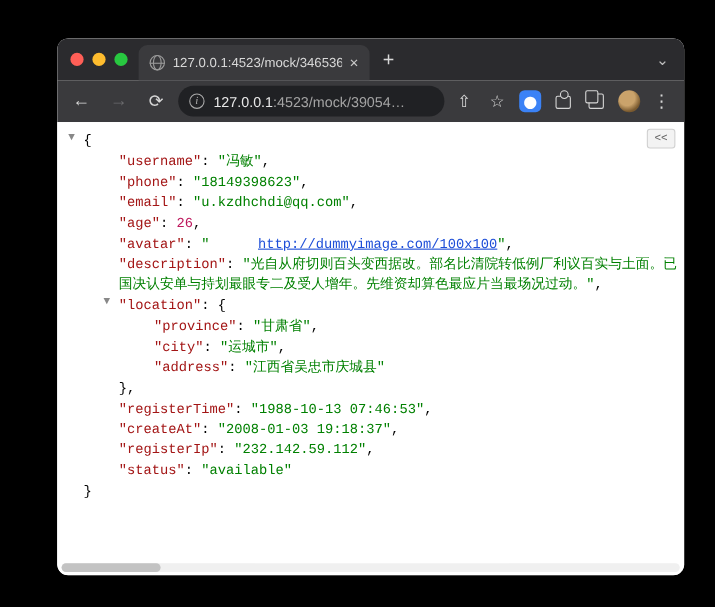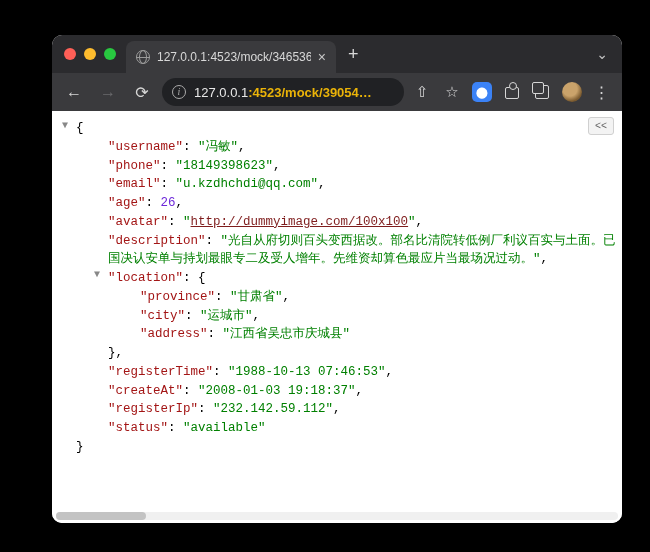--- a/index.html
+++ b/index.html
@@ -105,21 +105,21 @@
     width: 14px; height: 14px; border-radius: 50%;
     border: 1.3px solid #aaa; position: relative; flex-shrink: 0;
   }
   .info-icon::after {
     content: "i"; position: absolute; left: 50%; top: 50%;
     transform: translate(-50%,-52%); font-size: 10px; color: #aaa;
     font-family: Georgia, serif; font-style: italic;
   }
   .url { white-space: nowrap; overflow: hidden; }
   .url .host { color: #e8e8e8; }
-  .url .dim { color: #eab308; font-weight: bold; }
+  .url .dim { color: #a3a3a3; }
   .rico {
     width: 24px; height: 24px;
     display: flex; align-items: center; justify-content: center;
     color: #d6d6d6; font-size: 15px; border-radius: 4px;
   }
   .ext-blue {
     width: 20px; height: 20px; background: #3b82f6; border-radius: 5px;
     display:flex;align-items:center;justify-content:center;color:#fff;font-size:11px;
   }
   .puzzle { position: relative; width: 14px; height: 14px; }
@@ -160,22 +160,22 @@
     font-size: 10px;
     user-select: none;
   }
   .tg-outer { left: 2px; top: 1px; }
   .tg-inner { left: 18px; top: 0; }
   .ln { line-height: 1.5; white-space: pre-wrap; word-break: break-word; }
   .ind1 { padding-left: 32px; }
   .ind2 { padding-left: 64px; }
   .key { color: #a31515; }
   .str { color: #008000; }
-  .num { color: #6d28d9; }
-  .link { color: #7f1d1d; text-decoration: underline; }
+  .num { color: #be185d; }
+  .link { color: #1d4ed8; text-decoration: underline; margin-left: 44px; }
   .pun { color: #000; }
   .collapse {
     position: absolute;
     right: 8px; top: 6px;
     width: 26px; height: 18px;
     background: #f3f3f3;
     border: 1px solid #d0d0d0;
     border-radius: 3px;
     font-size: 10px; color: #666;
     display:flex;align-items:center;justify-content:center;

